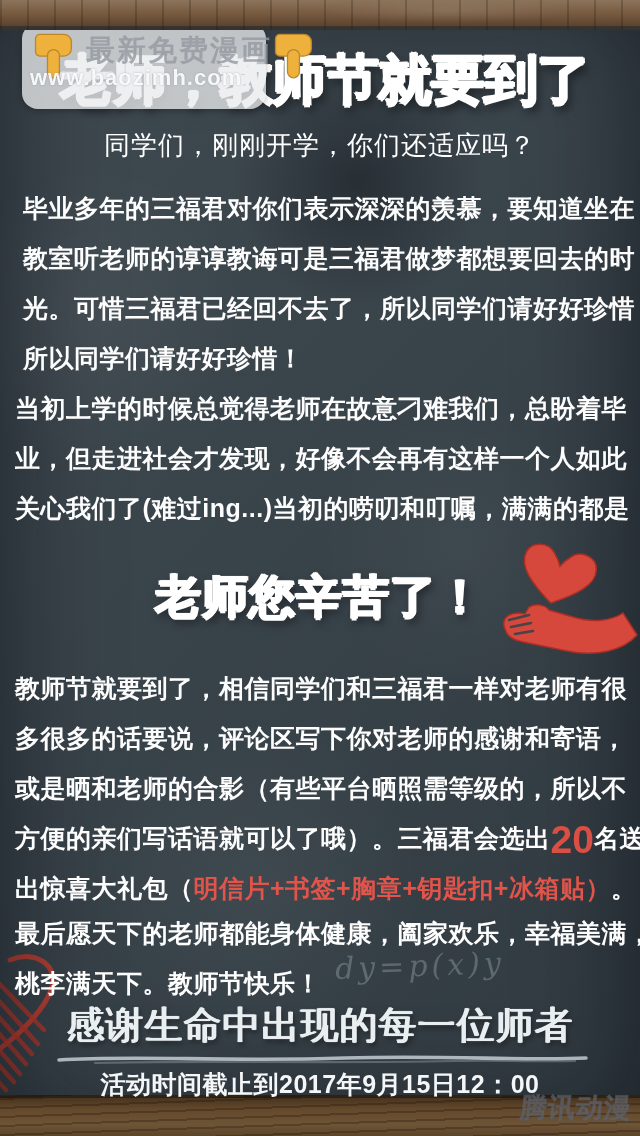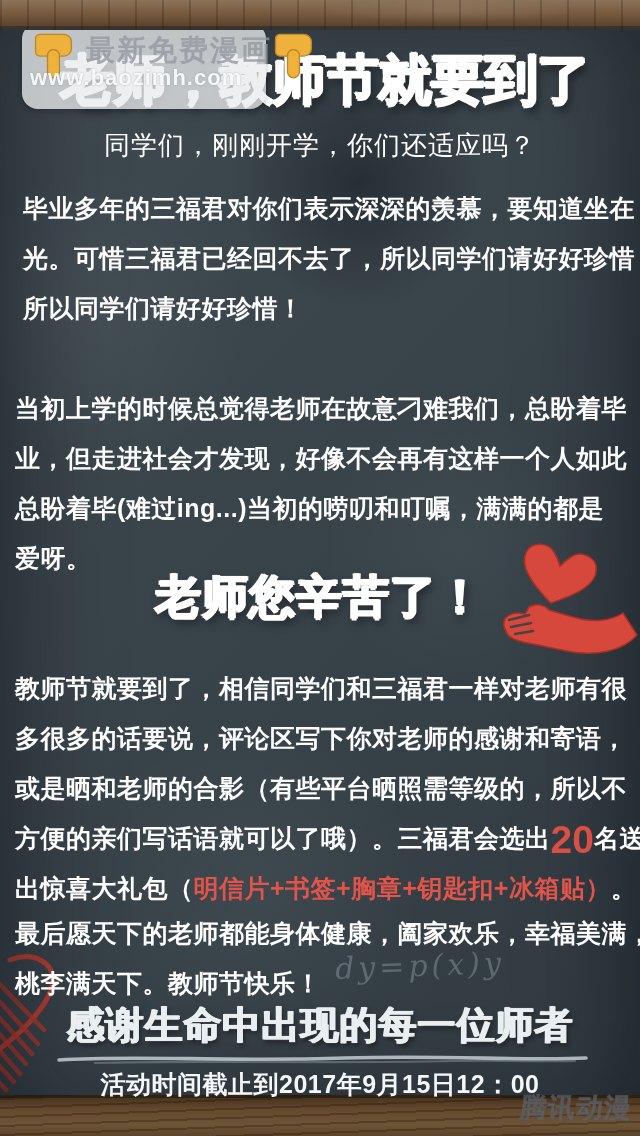--- a/index.html
+++ b/index.html
@@ -57,21 +57,21 @@
   }
   .hand-heart{position:absolute;left:498px;top:540px;width:140px;height:122px;z-index:1;}
   .scribble-heart{position:absolute;left:-20px;top:952px;width:108px;height:152px;z-index:0;opacity:.92;}
   .doodle{
     position:absolute;left:335px;top:948px;z-index:0;
     font-family:"DejaVu Serif",serif;font-style:italic;font-size:30px;letter-spacing:4px;
     color:rgba(200,215,225,.28);transform:rotate(-2deg);
   }
   .footer-heading{
     position:absolute;left:0;right:0;top:1000px;z-index:2;text-align:center;
-    font-size:38px;font-weight:700;color:#e9eef1;letter-spacing:1px;
+    font-size:38px;font-weight:400;color:#e9eef1;letter-spacing:1px;
     text-shadow:0 0 1px #eef2f4,1px 0 0 #e9eef1,-1px 0 0 #e9eef1,2px 3px 5px rgba(0,0,0,.5);
   }
   .chalk-underline{position:absolute;left:55px;top:1052px;width:535px;height:14px;z-index:2;}
   .deadline{position:absolute;left:0;right:0;top:1068px;z-index:5;text-align:center;font-size:25px;font-weight:700;letter-spacing:.5px;color:#f4f6f7;}
   .site-wm{
     position:absolute;right:8px;top:1090px;z-index:6;white-space:nowrap;
     font-size:27px;font-weight:900;letter-spacing:1px;color:rgba(150,155,165,.35);
     -webkit-text-stroke:1px rgba(80,85,95,.6);transform:skewX(-6deg);
   }
 </style>
@@ -98,29 +98,29 @@
         <rect x="12" y="18" width="11" height="26" rx="5.5"></rect>
       </g>
     </svg>
     <div class="wm-url">www.baozimh.com</div>
   </div>
 
   <div class="subtitle">同学们，刚刚开学，你们还适应吗？</div>
 
   <div class="para p1">
     <div class="ln">毕业多年的三福君对你们表示深深的羡慕，要知道坐在</div>
+    <div class="ln">教室听老师的谆谆教诲可是三福君做梦都想要回去的时</div>
     <div class="ln">光。可惜三福君已经回不去了，所以同学们请好好珍惜</div>
     <div class="ln">所以同学们请好好珍惜！</div>
   </div>
 
   <div class="para p2">
     <div class="ln">当初上学的时候总觉得老师在故意刁难我们，总盼着毕</div>
     <div class="ln">业，但走进社会才发现，好像不会再有这样一个人如此</div>
-    <div class="ln">总盼着毕(难过ing...)当初的唠叨和叮嘱，满满的都是</div>
-    <div class="ln">爱呀。</div>
+    <div class="ln">关心我们了(难过ing...)当初的唠叨和叮嘱，满满的都是</div>
   </div>
 
   <div class="heading2">老师您辛苦了！</div>
 
   <svg class="hand-heart" viewBox="0 0 140 122">
     <g fill="#d6473c" stroke="#a92f24" stroke-width="1.5">
       <path transform="rotate(14 60 34)" d="M60,64 C38,50 20,36 24,20 C27,8 44,5 52,15 C56,19 58,22 60,26 C62,22 64,19 68,15 C76,5 93,8 96,20 C100,36 82,50 60,64 Z"></path>
       <path d="M6,86 C4,76 15,71 27,74 L31,67 C39,63 47,65 51,70 L75,77 C95,83 113,81 125,73 L139,95 C125,111 97,117 69,111 L25,102 C11,99 8,94 6,86 Z"></path>
     </g>
     <g stroke="#39434a" stroke-width="2.6" opacity=".9" stroke-linecap="round">

